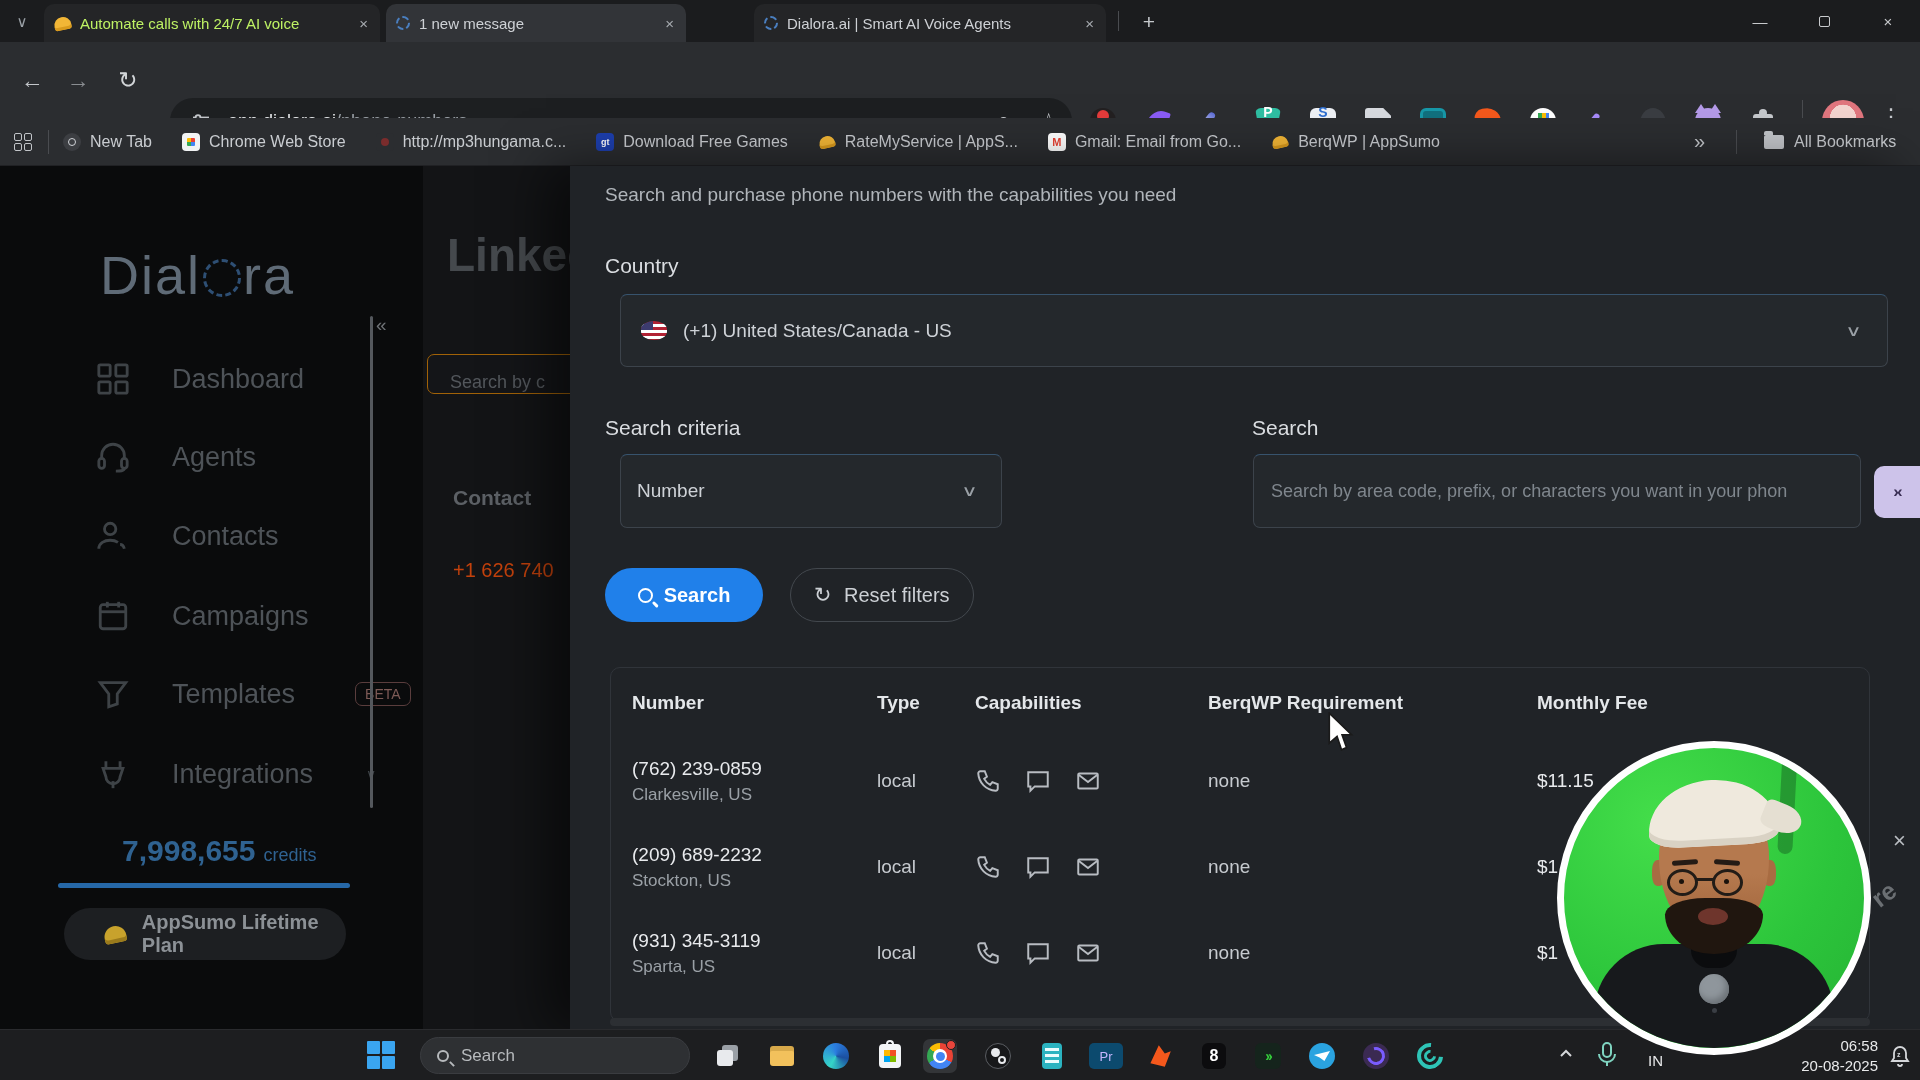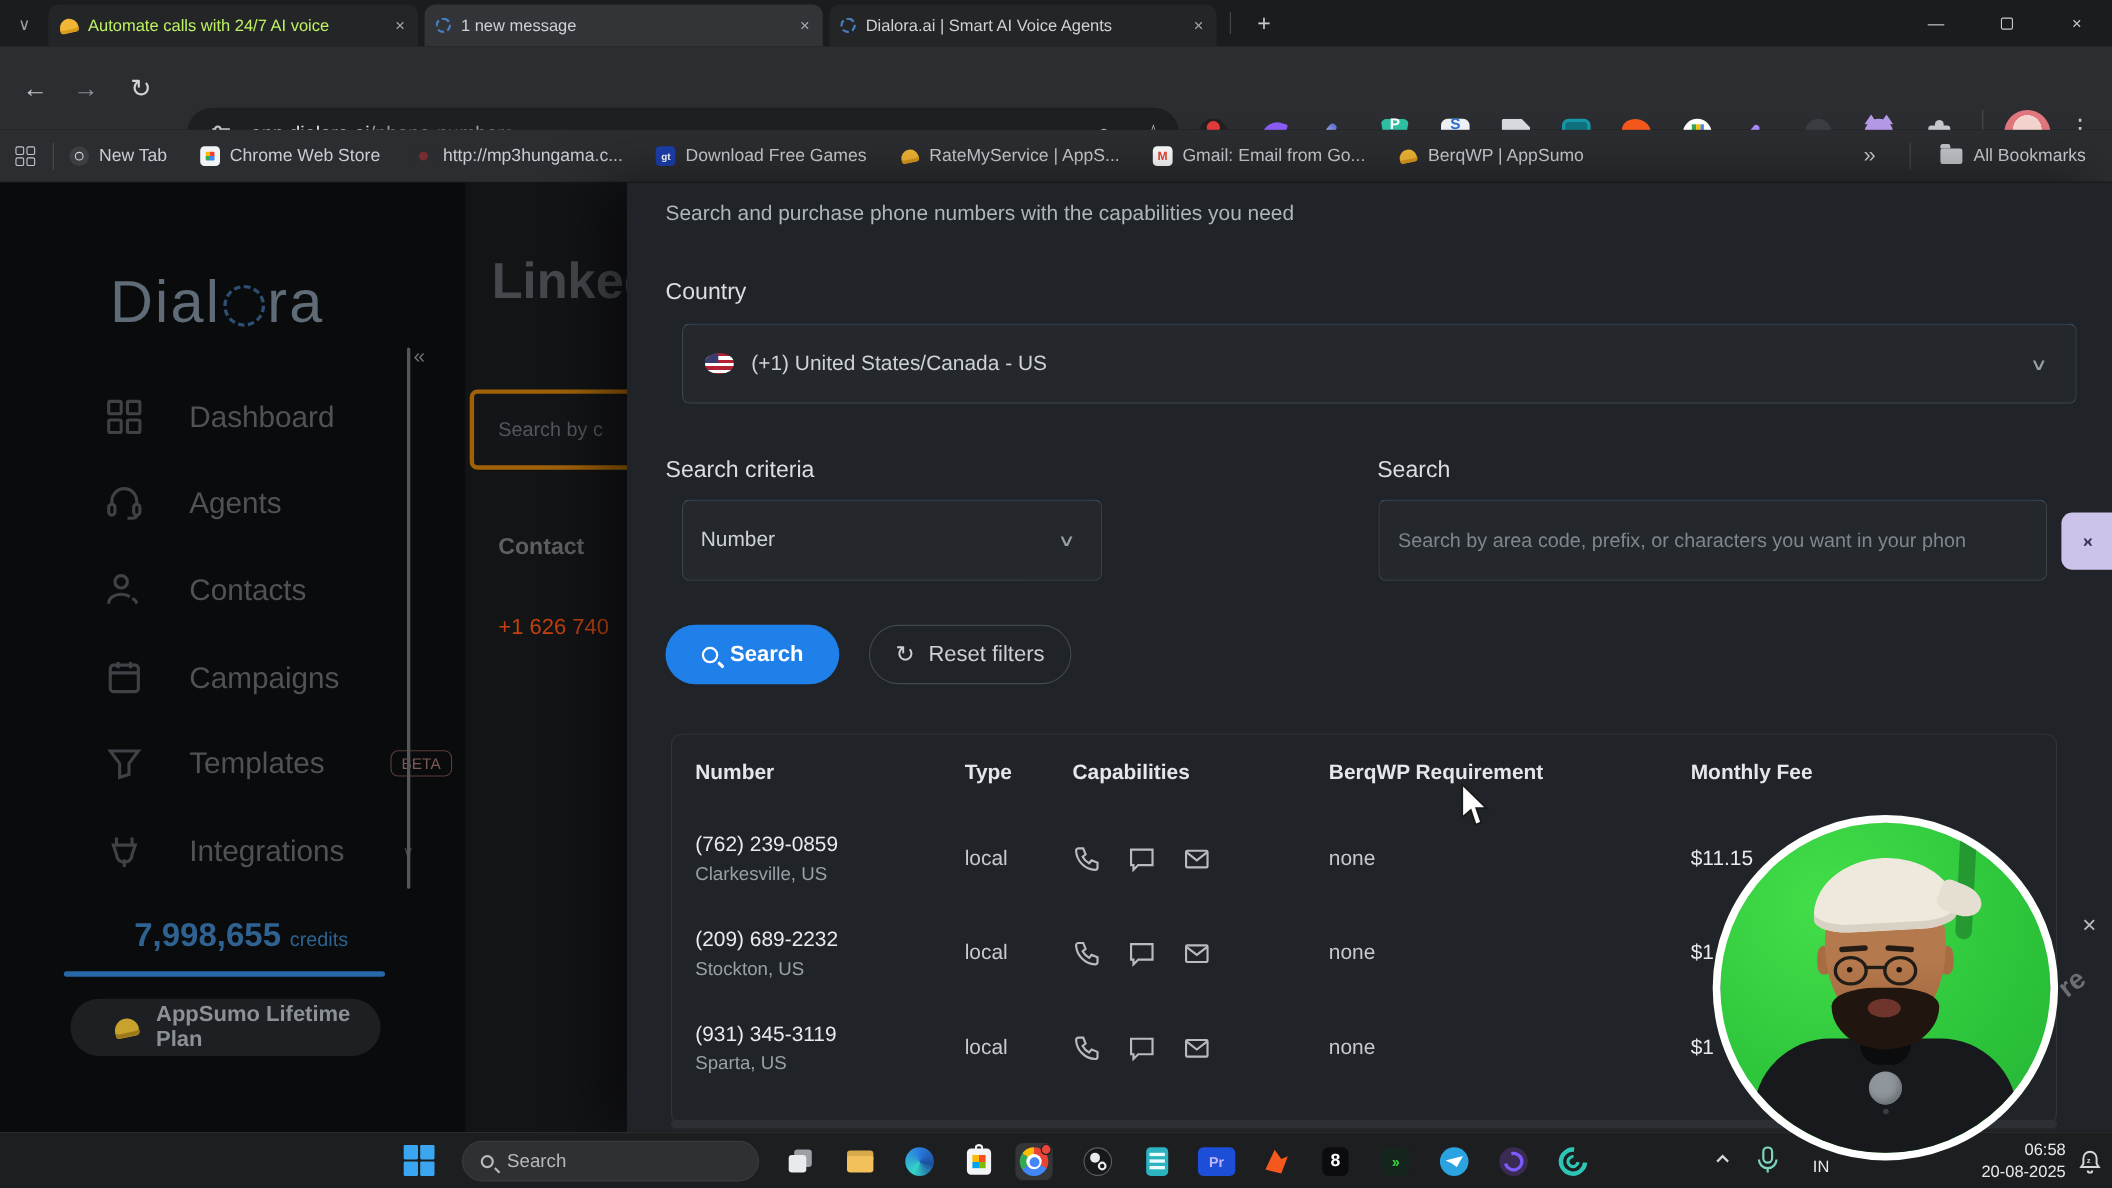--- a/index.html
+++ b/index.html
@@ -7,21 +7,21 @@
               font-family:"Liberation Sans", sans-serif; }
   #screen { position:relative; width:1920px; height:1080px; background:#0d0e10; overflow:hidden; }
 
   
   .tabstrip { position:absolute; left:0; top:0; width:1920px; height:42px; background:#1b1c1e; }
   .tabsearch { position:absolute; left:8px; top:8px; width:28px; height:28px; border-radius:50%;
                color:#9aa0a6; font-size:15px; display:flex; align-items:center; justify-content:center; }
   .tab { position:absolute; top:4px; height:38px; border-radius:10px 10px 0 0; display:flex;
          align-items:center; padding:0 10px; gap:9px; overflow:hidden; }
   .tab.t1 { left:44px;  width:336px; background:#242527; }
-  .tab.t2 { left:386px; width:362px; background:#323438; }
+  .tab.t2 { left:386px; width:300px; background:#323438; }
   .tab.t3 { left:754px; width:352px; background:#242527; }
   .tab .title { flex:1; font-size:15px; color:#ced1d5; white-space:nowrap; overflow:hidden; }
   .tab.t1 .title { color:#bef264; }
   .tab .x { color:#a6aaaf; font-size:15px; flex:0 0 auto; padding:0 2px; }
   .fav-taco { width:17px; height:13px; background:#f2b636; border-radius:9px 9px 3px 3px;
               transform:rotate(-12deg); flex:0 0 auto; box-shadow:inset 0 -3px 0 #d99a1d; }
   .fav-dial { width:14px; height:14px; border:2px dashed #4a7fc0; border-radius:50%; flex:0 0 auto; }
   .tabdiv { position:absolute; left:1118px; top:11px; width:1px; height:20px; background:#4a4c50; }
   .newtab { position:absolute; left:1134px; top:7px; width:30px; height:30px; color:#c5c8cc;
             font-size:21px; display:flex; align-items:center; justify-content:center; }
@@ -90,22 +90,22 @@
   .credits .unit { font-size:18px; margin-left:8px; }
   .progress { position:absolute; left:58px; top:717px; width:292px; height:5px; background:#2668a8; border-radius:3px; }
   .plan { position:absolute; left:64px; top:742px; width:282px; height:52px; background:#1d1f22;
           border-radius:26px; display:flex; align-items:center; gap:16px; padding-left:40px; }
   .plan .taco { width:24px; height:17px; background:#c8a22c; border-radius:12px 12px 4px 4px;
                 transform:rotate(-12deg); box-shadow:inset 0 -4px 0 #9a7a1c; }
   .plan .ptext { font-size:20px; font-weight:bold; color:#8c9196; }
 
   .undermain { position:absolute; left:423px; top:166px; width:147px; height:863px; background:#131416; overflow:hidden; }
   .um-heading { position:absolute; left:24px; top:62px; font-size:46px; font-weight:bold; color:#45494d; white-space:nowrap; }
-  .um-search { position:absolute; left:4px; top:188px; width:200px; height:73px; background:#141518;
-               border:4px solid #a16207; border-radius:7px; display:flex; align-items:center; }
+  .um-search { position:absolute; left:4px; top:188px; width:200px; height:40px; background:#141518;
+               border:1px solid #a16207; border-radius:7px; display:flex; align-items:flex-end; }
   .um-search span { margin-left:22px; font-size:18px; color:#53575c; white-space:nowrap; }
   .um-contact { position:absolute; left:30px; top:320px; font-size:21px; font-weight:bold; color:#5c6065; white-space:nowrap; }
   .um-phone { position:absolute; left:30px; top:393px; font-size:20px; color:#c2410c; white-space:nowrap; }
 
   
   .panel { position:absolute; left:570px; top:166px; width:1350px; height:863px; background:#202327;
            box-shadow:-24px 0 48px rgba(0,0,0,.5); }
   .subtitle { position:absolute; left:35px; top:18px; font-size:19px; color:#b0b5ba; }
   .flabel { position:absolute; font-size:21px; color:#dadde1; font-weight:500; }
   .selectbox { position:absolute; background:#24282c; border:1px solid #3c434b; border-top-color:#37536d;
@@ -670,21 +670,21 @@
         </span>
     </div>
     <div class="tico" style="left:1035px;">
       <span style="position:relative;width:20px;height:26px;background:#2bb3c0;border-radius:4px;">
           <span style="position:absolute;left:3px;top:5px;width:14px;height:2.5px;background:#eafcfd;"></span>
           <span style="position:absolute;left:3px;top:11px;width:14px;height:2.5px;background:#eafcfd;"></span>
           <span style="position:absolute;left:3px;top:17px;width:14px;height:2.5px;background:#eafcfd;"></span>
         </span>
     </div>
     <div class="tico" style="left:1089px;">
-      <span style="width:48px;height:26px;background:#1d4ed8;border-radius:5px;display:flex;align-items:center;justify-content:center;font-size:13px;font-weight:bold;color:#c4b5fd;">Pr</span>
+      <span style="width:48px;height:26px;background:#0c4a6e;border-radius:5px;display:flex;align-items:center;justify-content:center;font-size:13px;font-weight:normal;color:#c4b5fd;">Pr</span>
     </div>
     <div class="tico" style="left:1143px;">
       <span style="width:24px;height:24px;background:#f4581c;clip-path:polygon(10% 80%,45% 5%,70% 40%,95% 30%,70% 95%);"></span>
     </div>
     <div class="tico" style="left:1197px;">
       <span style="width:24px;height:26px;background:#0c0c0e;border-radius:6px;display:flex;align-items:center;justify-content:center;font-size:16px;font-weight:bold;color:#fff;">8</span>
     </div>
     <div class="tico" style="left:1251px;">
       <span style="width:26px;height:26px;background:#15241c;border-radius:6px;display:flex;align-items:center;justify-content:center;font-size:14px;font-weight:bold;color:#35d13c;letter-spacing:-2px;">››</span>
     </div>

